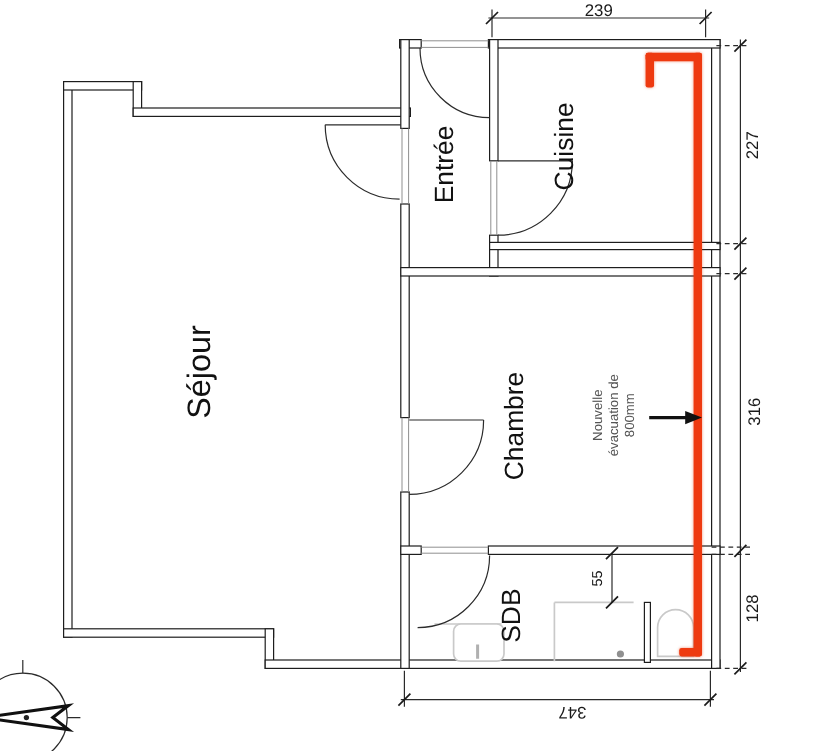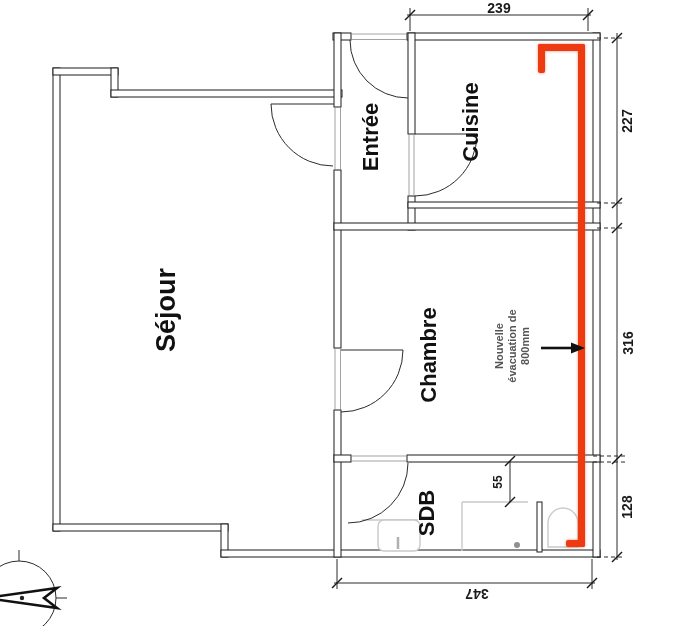--- a/index.html
+++ b/index.html
@@ -1,17 +1,17 @@
 <!DOCTYPE html>
 <html><head>
 <meta charset="utf-8">
 <style>
   html,body{margin:0;padding:0;background:#fff;}
   #stage{position:relative;width:684px;height:626px;background:#ffffff;overflow:hidden;
-         font-family:"Liberation Sans", sans-serif;font-weight:bold;}
+         font-family:"Liberation Sans", sans-serif;}
   svg text{font-family:"Liberation Sans", sans-serif;}
   .room-label{fill:#111;font-size:22px;}
   .room-label.big{font-size:27px;}
   .dim-text{fill:#1a1a1a;font-size:14px;}
   .dim-text.small{font-size:12px;}
   .anno-text{fill:#555;font-size:11px;}
   .wall{fill:#ffffff;stroke:#1d1d1d;stroke-width:1;}
   .jamb{stroke:#8a8a8a;stroke-width:0.8;}
   .fixture{stroke:#c9c9c9;stroke-width:1.4;fill:none;}
   .fixture-fill{stroke:#c9c9c9;stroke-width:1.4;fill:#ffffff;}

